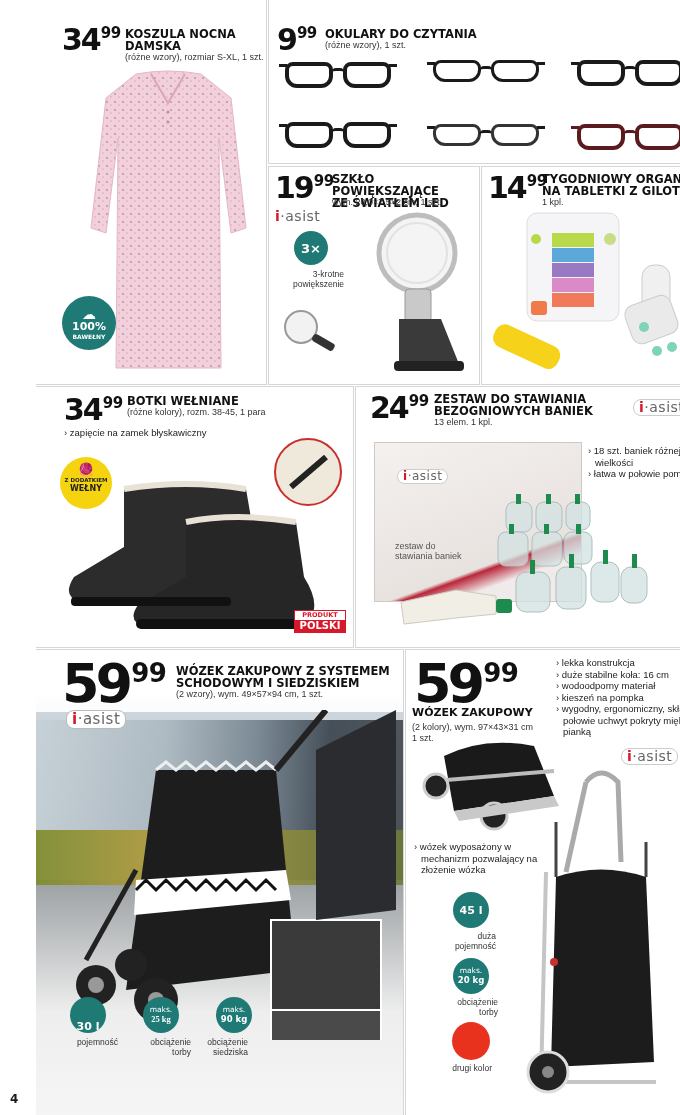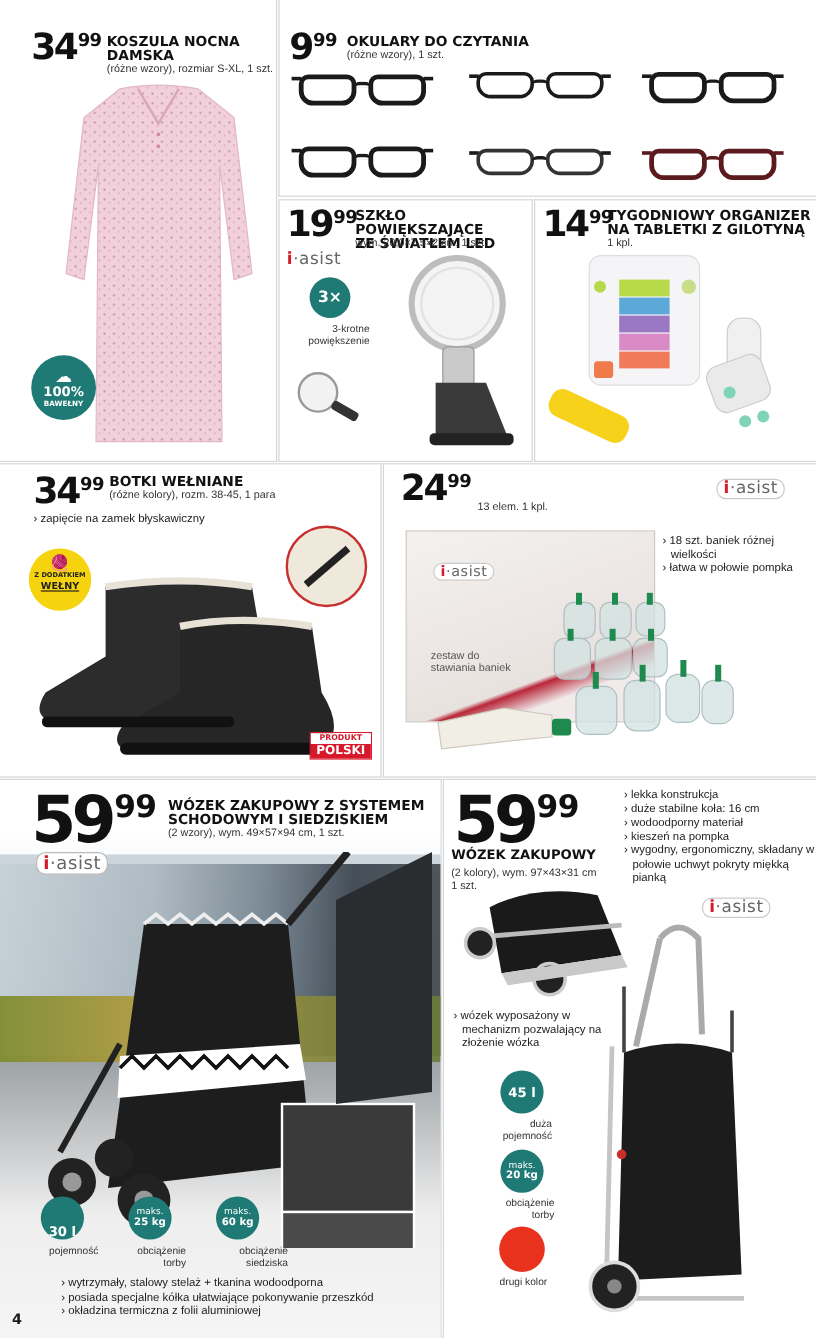--- a/index.html
+++ b/index.html
@@ -1,19 +1,19 @@
 <!DOCTYPE html>
 <html><head>
 <meta charset="utf-8">
 <style>
   * { box-sizing: border-box; margin: 0; padding: 0; }
   html, body { width: 680px; height: 1115px; background: #ffffff; overflow: hidden; }
   body { position: relative; font-family: "Liberation Sans", sans-serif; color: #1a1a1a; }
 
-  .panel { position: absolute; background: #fff; border: 1px solid #d6d6d6; overflow: hidden; }
+  .panel { position: absolute; background: #fff; border: 1px solid #d6d6d6; overflow: hidden; margin-left: 36px; }
 
   .price { position: absolute; font-family: "DejaVu Sans", sans-serif; font-weight: 900; color: #111; letter-spacing: -2px; line-height: 1; }
   .price .int { display: inline-block; vertical-align: top; }
   .price .dec { display: inline-block; vertical-align: top; letter-spacing: -0.5px; }
   .p-sm .int { font-size: 30px; }
   .p-sm .dec { font-size: 15px; margin-top: 1px; margin-left: 1px; }
   .p-lg .int { font-size: 54px; letter-spacing: -4px; }
   .p-lg .dec { font-size: 26px; margin-top: 3px; margin-left: 2px; }
 
   .title { position: absolute; font-family: "DejaVu Sans", sans-serif; font-weight: 900; font-size: 11.5px; line-height: 12px; color: #111; text-transform: uppercase; }
@@ -186,41 +186,45 @@
     <span class="int">34</span><span class="dec">99</span>
   </div>
   <div class="title" style="left:91px;top:8px;">BOTKI WEŁNIANE</div>
   <div class="sub" style="left:91px;top:20px;text-align:center;">(różne kolory), rozm. 38-45, 1 para</div>
   <div class="feat" style="left:28px;top:40px;width:200px;">
     <div>zapięcie na zamek błyskawiczny</div>
   </div>
   <div style="position:absolute;left:24px;top:70px;width:52px;height:52px;border-radius:50%;background:#f5d40f;text-align:center;font-family:'DejaVu Sans',sans-serif;font-weight:900;color:#222;">
     <div style="font-size:13px;margin-top:6px;line-height:14px;">🧶</div>
     <div style="font-size:5.5px;line-height:7px;">Z DODATKIEM</div>
-    <div style="font-size:8px;line-height:9px;text-decoration:underline;">WEŁNY</div>
+    <div style="font-size:8px;line-height:9px;">WEŁNY</div>
   </div>
   <svg style="position:absolute;left:30px;top:50px;" width="285" height="205" viewBox="0 0 285 205">
     <circle cx="242" cy="35" r="33" fill="#efe9dc" stroke="#c8302e" stroke-width="2"></circle>
     <path d="M225 50 L260 20" stroke="#222" stroke-width="6"></path>
     <path d="M58 52 Q120 42 180 52 L190 110 Q210 150 185 160 L15 165 Q-5 160 8 140 L58 110 Z" fill="#2c2c2c"></path>
     <path d="M58 52 Q120 42 180 52" stroke="#e8e2d6" stroke-width="6" fill="none"></path>
     <path d="M120 85 Q170 75 230 85 L238 140 Q260 175 235 188 L80 190 Q60 185 72 168 L120 140 Z" fill="#262626"></path>
     <path d="M120 85 Q170 75 230 85" stroke="#e8e2d6" stroke-width="6" fill="none"></path>
     <rect x="70" y="182" width="170" height="10" rx="5" fill="#111"></rect>
     <rect x="5" y="160" width="160" height="9" rx="4" fill="#111"></rect>
   </svg>
   <div style="position:absolute;left:258px;top:223px;width:52px;border:1px solid #d7182a;text-align:center;font-family:'DejaVu Sans',sans-serif;font-weight:900;">
     <div style="font-size:6.5px;color:#d7182a;background:#fff;line-height:9px;">PRODUKT</div>
     <div style="font-size:10px;color:#fff;background:#d7182a;line-height:12px;">POLSKI</div>
   </div>
 </div>
 
 <div class="panel" style="left:319px;top:386px;width:361px;height:262px;border-right:none;">
   <div class="price p-sm" style="left:14px;top:6px;">
     <span class="int">24</span><span class="dec">99</span>
+  </div>
+  <div class="title" style="left:78px;top:6px;">
+    <div>ZESTAW DO STAWIANIA</div>
+    <div>BEZOGNIOWYCH BANIEK</div>
   </div>
   <div class="sub" style="left:78px;top:30px;">13 elem. 1 kpl.</div>
   <div class="brand" style="left:277px;top:12px;font-size:14px;">
     <span class="i">i</span><span>·asist</span>
   </div>
   <div style="position:absolute;left:18px;top:55px;width:208px;height:160px;background:linear-gradient(160deg,#f4f1ef 0%,#e8e2df 70%,#b9273a 72%,#f0eaea 80%);border:1px solid #cfc8c5;">
     <div class="brand" style="left:22px;top:26px;font-size:12px;">
       <span class="i">i</span><span>·asist</span>
     </div>
     <div style="position:absolute;left:20px;top:98px;font-size:9px;line-height:10px;color:#555;">
@@ -293,33 +297,28 @@
     <rect x="225" y="210" width="110" height="90" fill="#3a3a3a" stroke="#fff" stroke-width="2"></rect>
     <rect x="225" y="300" width="110" height="75" fill="#4a4a4a" stroke="#fff" stroke-width="2"></rect>
     <path d="M270 40 L350 0 L350 200 L270 210 Z" fill="#2a2c30"></path>
   </svg>
   <div class="badge" style="left:34px;top:347px;width:36px;height:36px;justify-content:flex-end;">
     <span style="font-size:11px;">30 l</span>
   </div>
   <div class="badge-cap" style="left:22px;top:387px;width:60px;">pojemność</div>
   <div class="badge" style="left:107px;top:347px;width:36px;height:36px;">
     <span style="font-size:7.5px;font-weight:normal;line-height:8px;">maks.</span>
-    <span style="font-size:8.5px;line-height:10px;">25 kg</span>
+    <span style="font-size:8.5px;line-height:10px;font-family:Liberation Serif, serif;">25 kg</span>
   </div>
   <div class="badge-cap" style="left:95px;top:387px;width:60px;">obciążenie torby</div>
   <div class="badge" style="left:180px;top:347px;width:36px;height:36px;">
     <span style="font-size:7.5px;font-weight:normal;line-height:8px;">maks.</span>
-    <span style="font-size:8.5px;line-height:10px;">60 kg</span>
-  </div>
-  <div class="badge-cap" style="left:180px;top:387px;width:60px;">obciążenie siedziska</div>
-  <div class="feat" style="left:51px;top:414px;width:310px;">
-    <div>wytrzymały, stalowy stelaż + tkanina wodoodporna</div>
-    <div>posiada specjalne kółka ułatwiające pokonywanie przeszkód</div>
-    <div>okładzina termiczna z folii aluminiowej</div>
-  </div>
+    <span style="font-size:8.5px;line-height:10px;">90 kg</span>
+  </div>
+  <div class="badge-cap" style="left:152px;top:387px;width:60px;">obciążenie siedziska</div>
 </div>
 
 <div class="panel" style="left:369px;top:649px;width:311px;height:466px;border-right:none;border-bottom:none;">
   <div class="price p-lg" style="left:8px;top:7px;">
     <span class="int">59</span><span class="dec">99</span>
   </div>
   <div class="title title-lg" style="left:6px;top:55px;">WÓZEK ZAKUPOWY</div>
   <div class="sub" style="left:6px;top:72px;">
     <div>(2 kolory), wym. 97×43×31 cm</div>
     <div>1 szt.</div>

